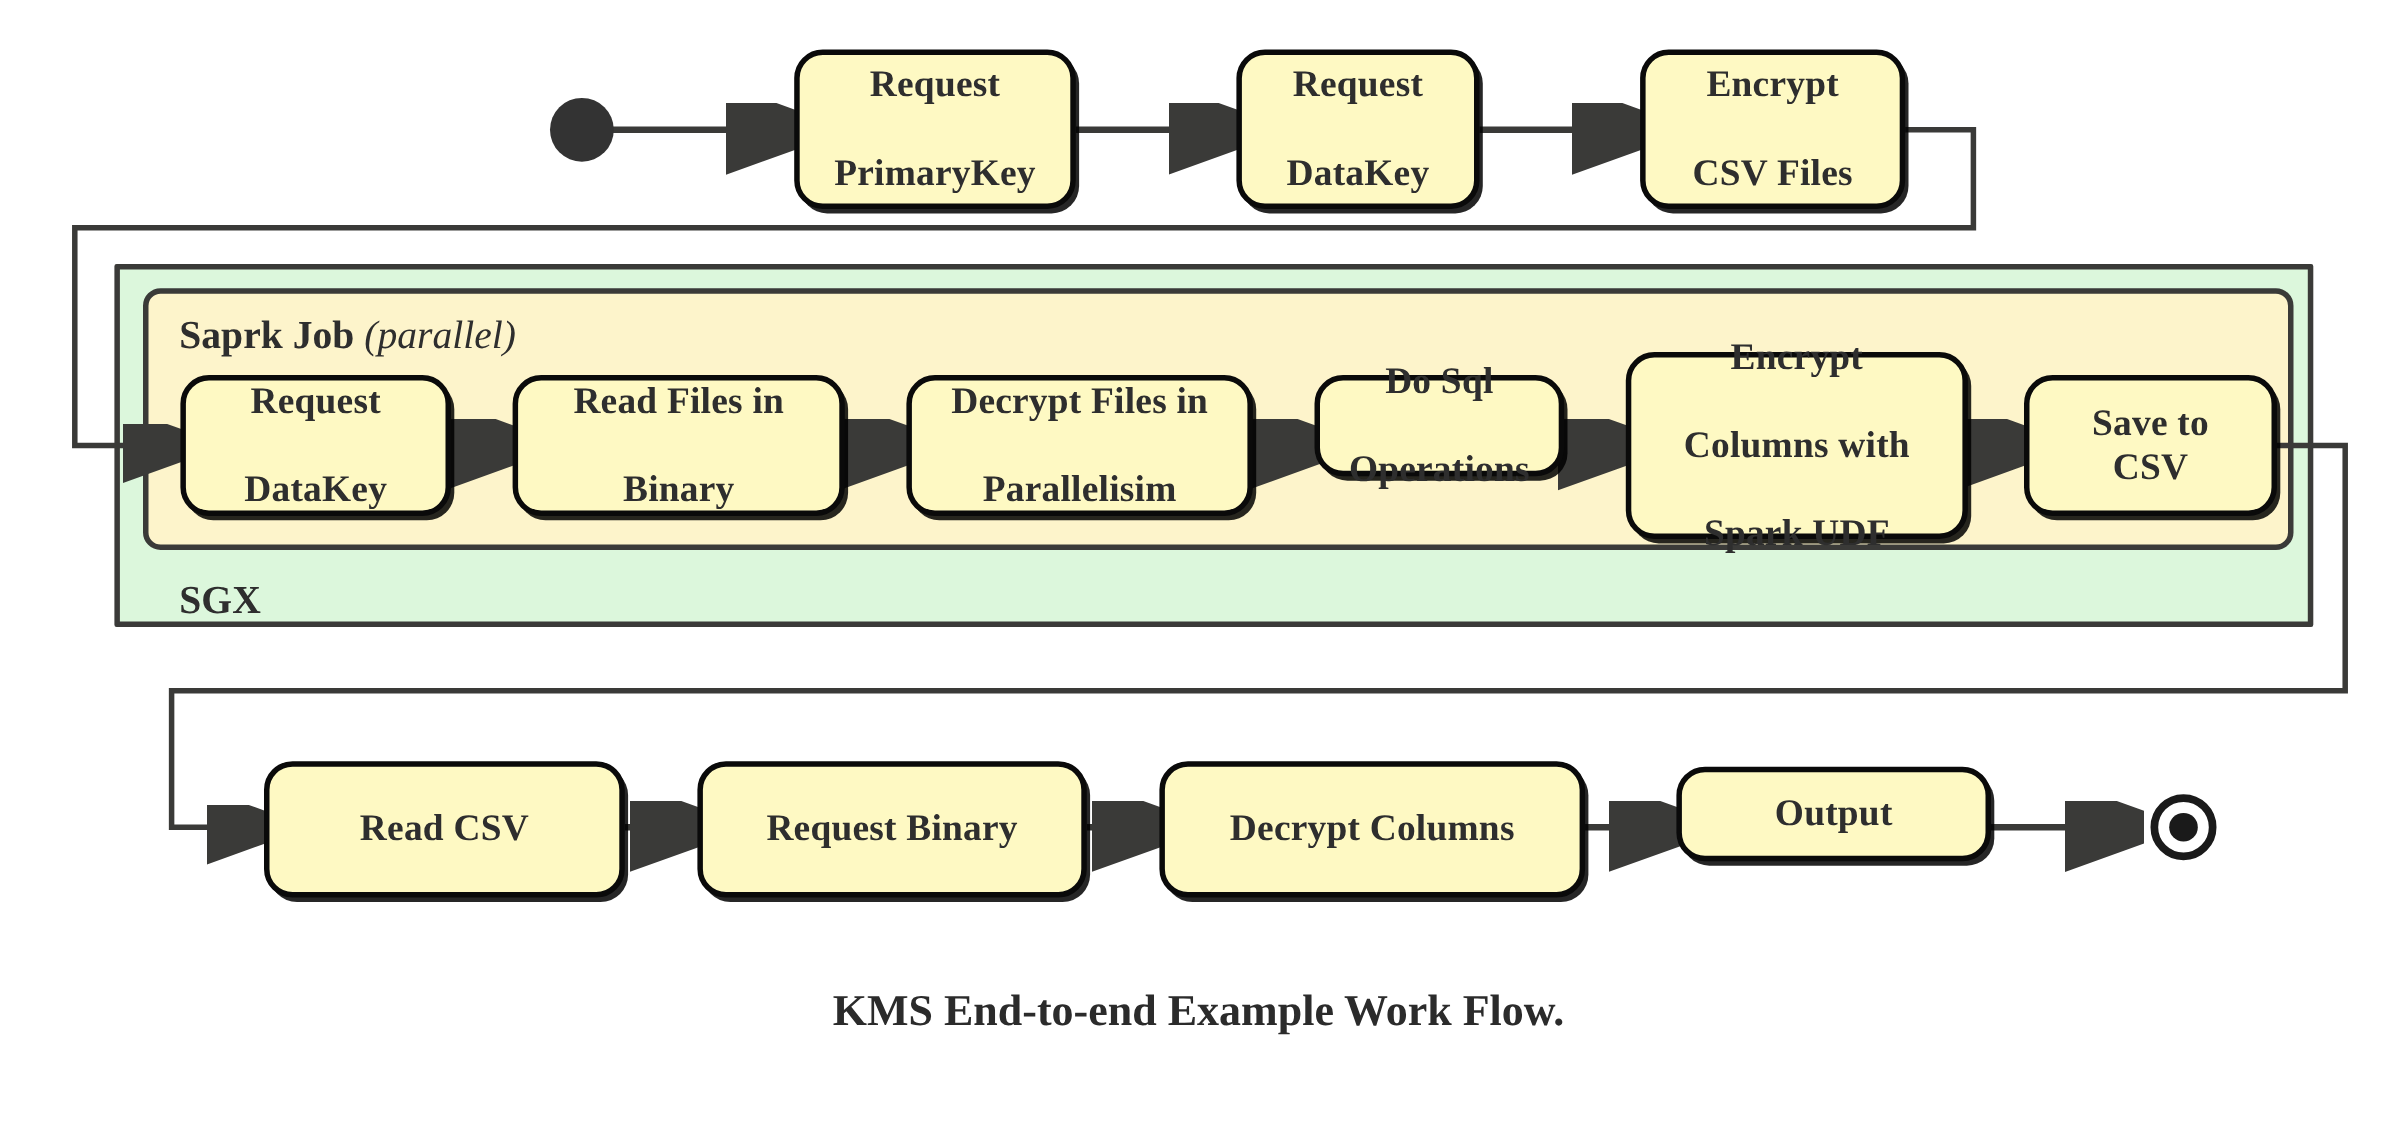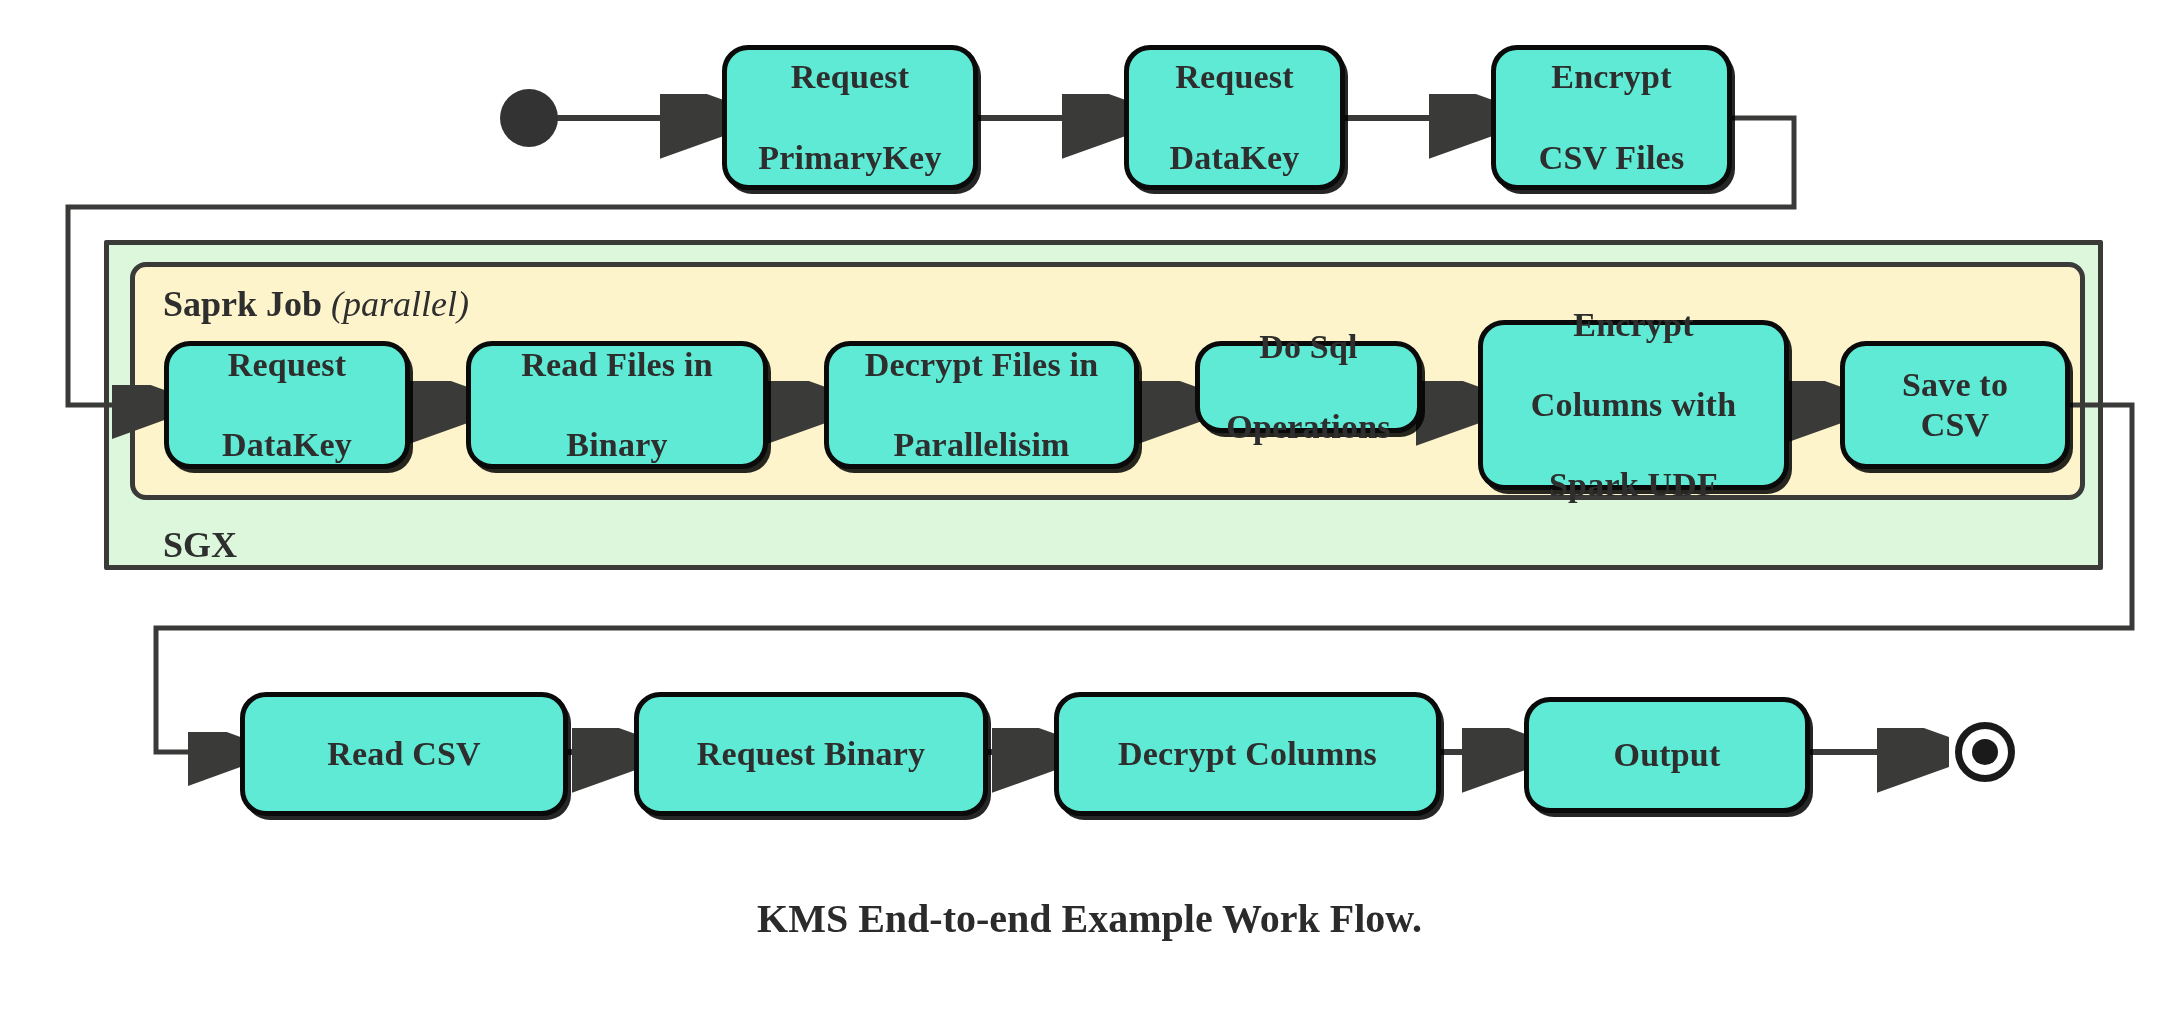--- a/index.html
+++ b/index.html
@@ -8,21 +8,21 @@
     font-family:"Liberation Serif", serif;
     width:2179px;height:1036px;
     overflow:hidden;
     position:relative;
   }
   #canvas{position:absolute;left:0;top:0;width:2179px;height:1036px;}
 
   .node{
     position:absolute;
     box-sizing:border-box;
-    background:#5eead4;
+    background:#fef9c3;
     border:5px solid #0a0a0a;
     border-radius:26px;
     display:flex;
     align-items:center;
     justify-content:center;
     text-align:center;
     font-weight:bold;
     color:#2e2e2e;
     font-size:34px;
     line-height:1.18;
@@ -231,21 +231,21 @@
       <span>Request Binary</span>
     </span>
   </div>
 
   <div class="node" style="left:1054px;top:692px;width:387px;height:124px;">
     <span>
       <span>Decrypt Columns</span>
     </span>
   </div>
 
-  <div class="node" style="left:1524px;top:697px;width:286px;height:116px;">
+  <div class="node" style="left:1524px;top:697px;width:286px;height:86px;">
     <span>
       <span>Output</span>
     </span>
   </div>
 
   <div class="caption" style="top:895px;">KMS End-to-end Example Work Flow.</div>
 
 </div>
 
 </body></html>

